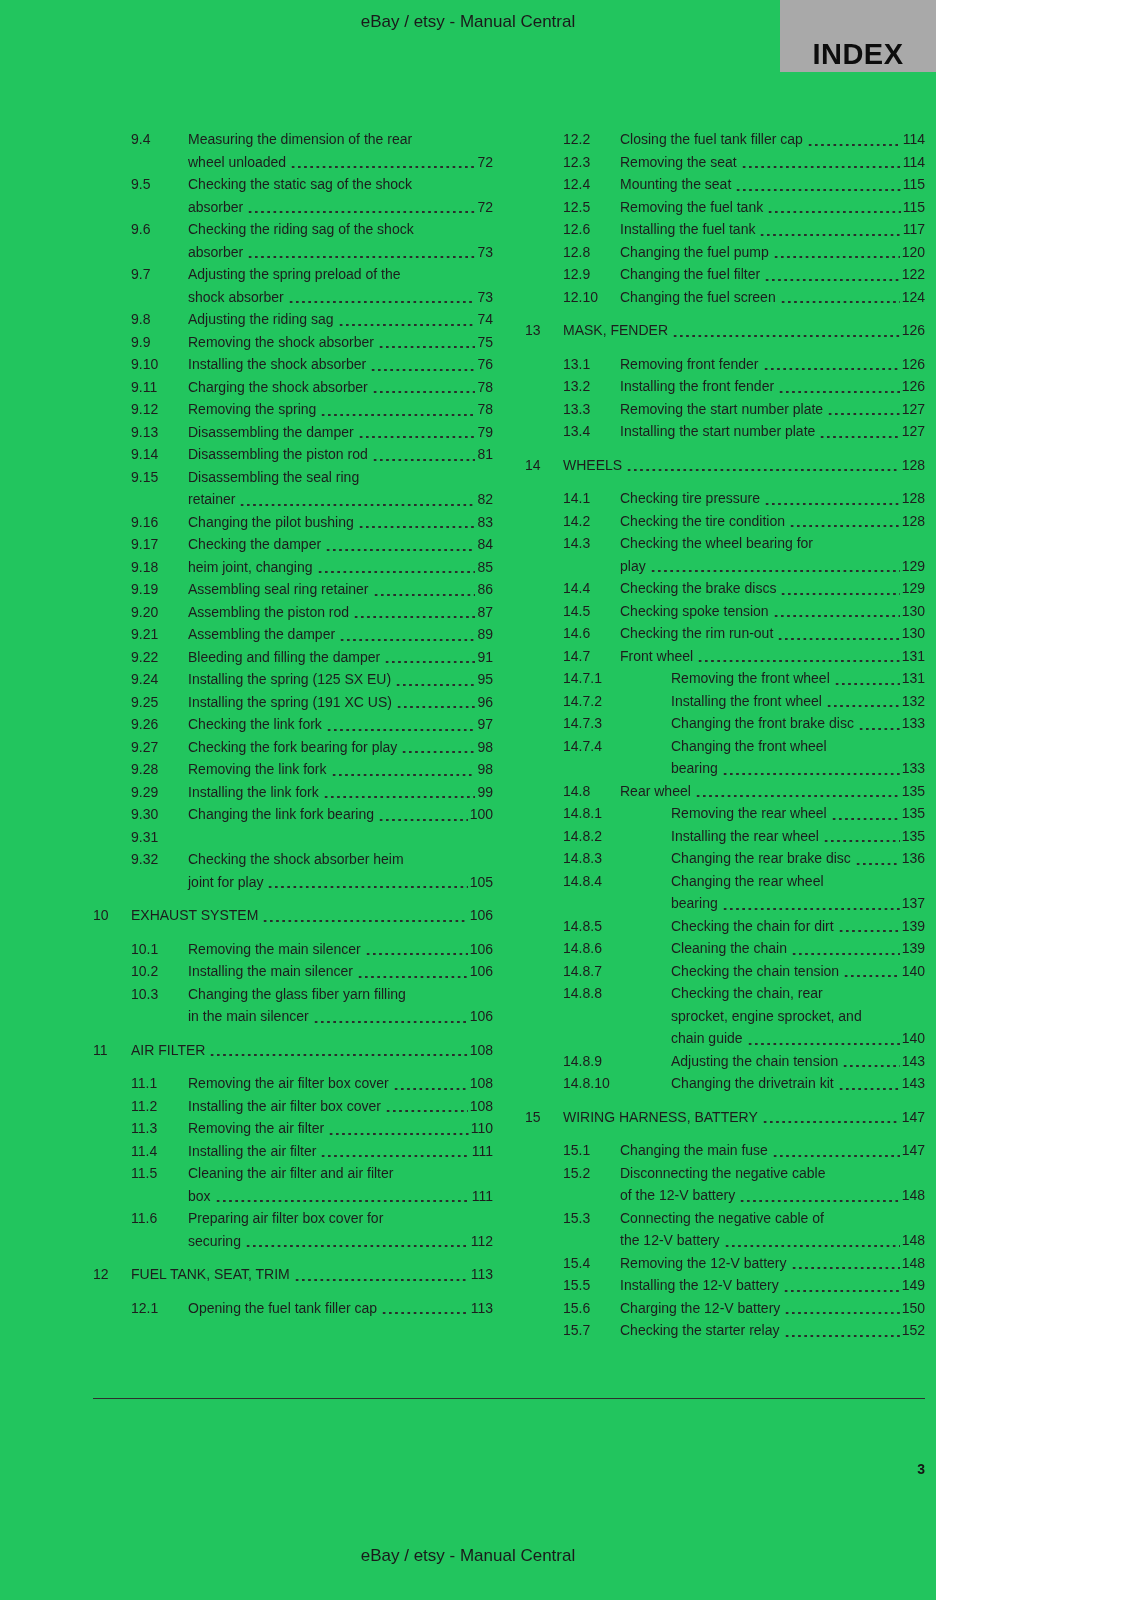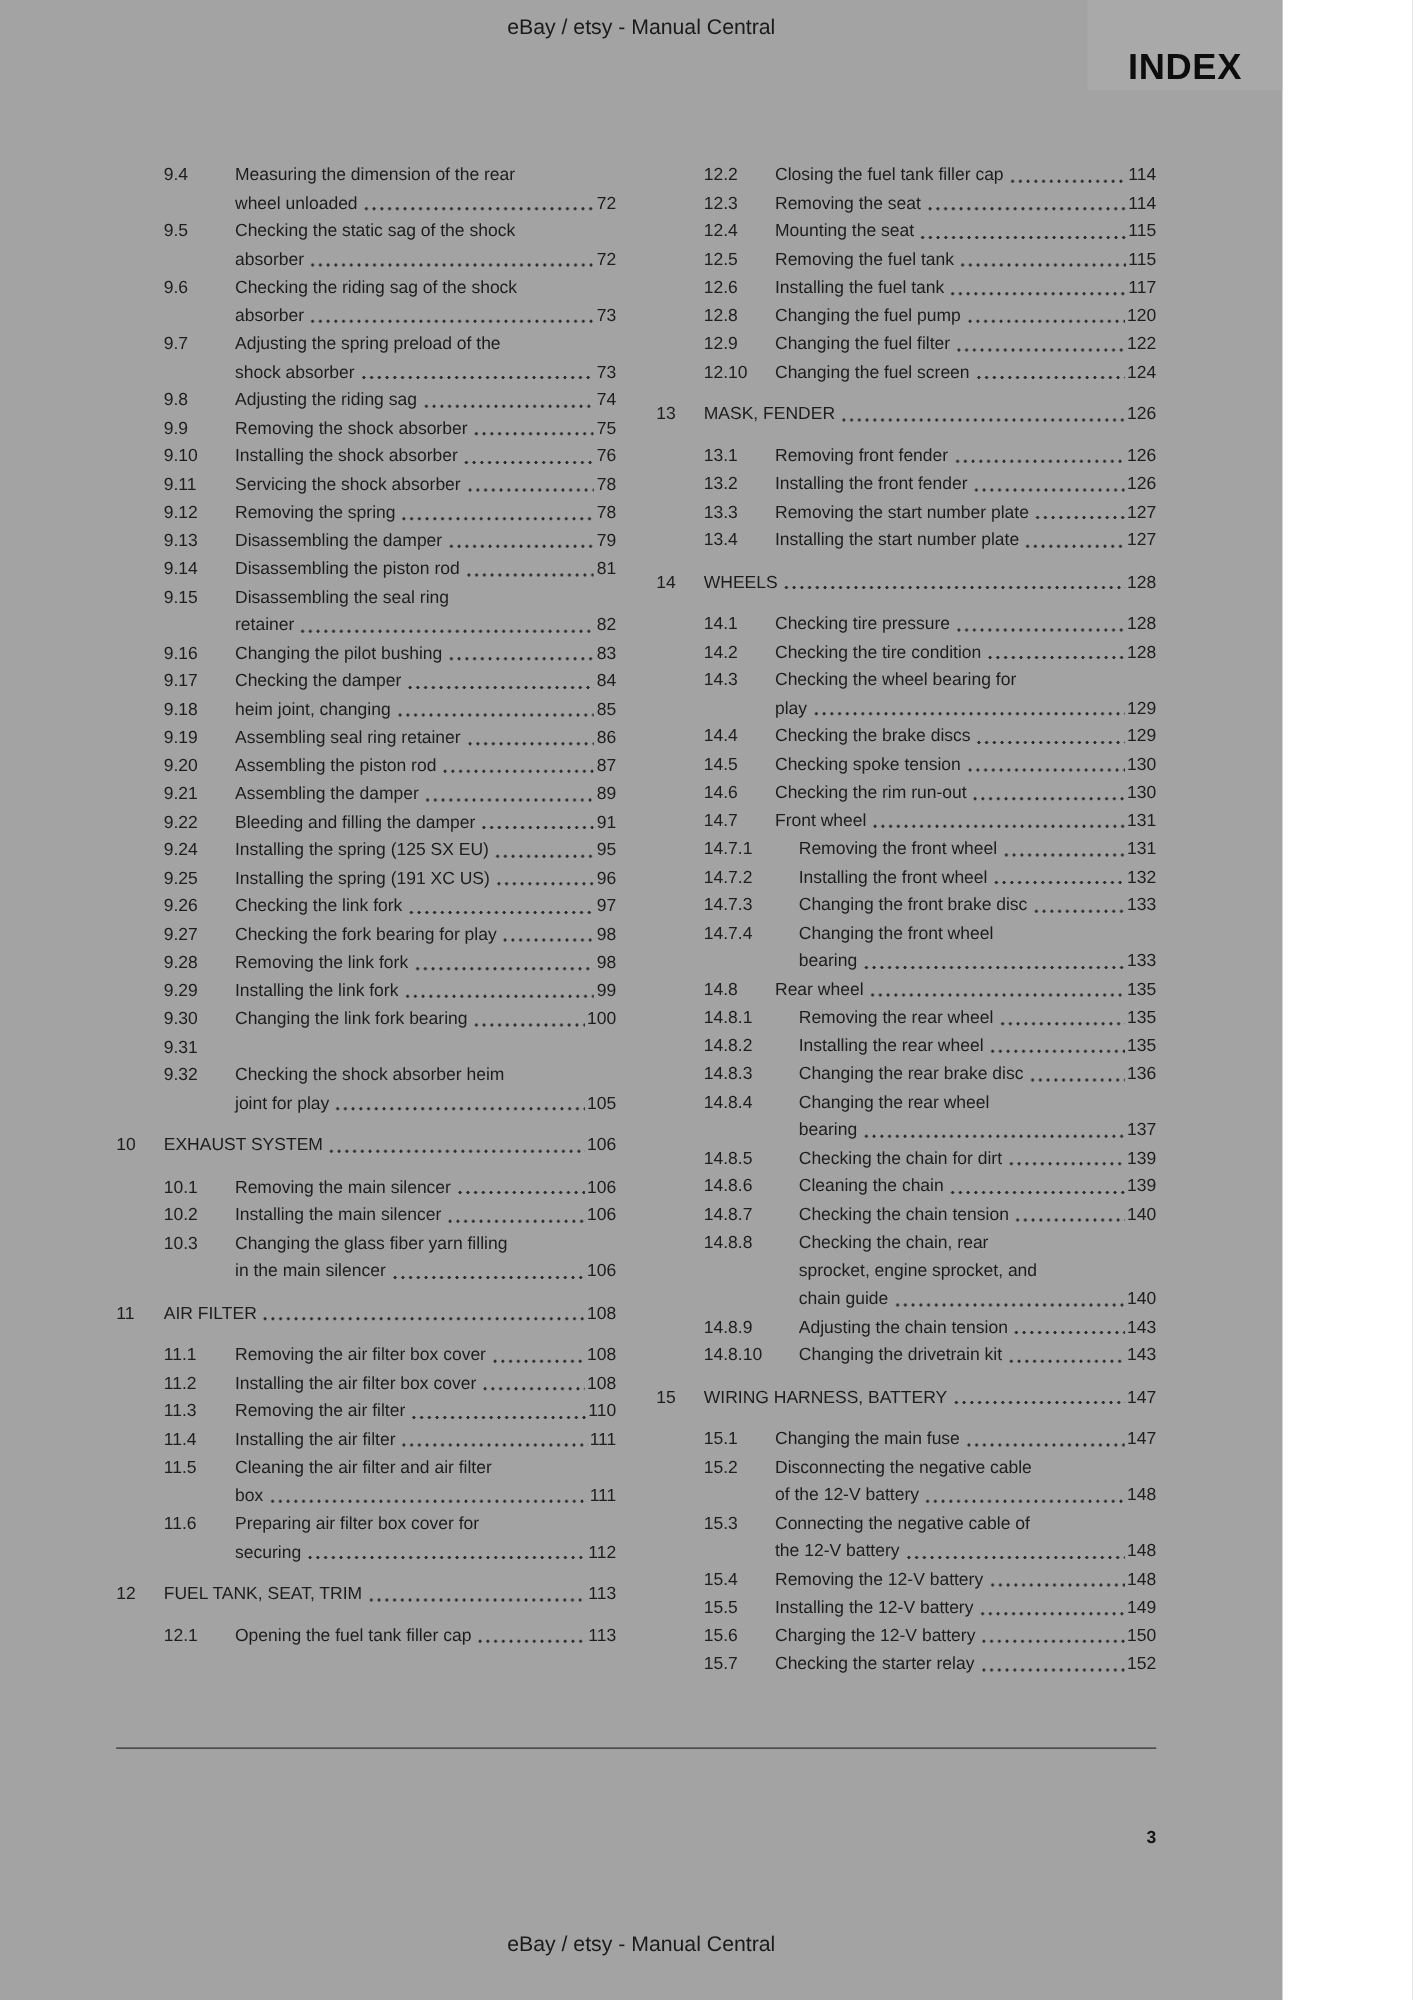--- a/index.html
+++ b/index.html
@@ -4,23 +4,23 @@
 <style>
   * { margin: 0; padding: 0; box-sizing: border-box; }
   html, body { background: #ffffff; }
   body {
     font-family: "Liberation Sans", sans-serif;
     color: #1d1d1d;
     -webkit-font-smoothing: antialiased;
   }
   .page {
     position: relative;
-    width: 1026px;
+    width: 936px;
     height: 1600px;
-    background: #a3a3a3;
+    background: #22c55e;
     overflow: hidden;
   }
   .header-title {
     position: absolute;
     top: 12px;
     left: 0;
     width: 100%;
     text-align: center;
     font-size: 17px;
     color: #1a1a1a;
@@ -58,21 +58,21 @@
   }
   .row {
     display: flex;
     line-height: 22.5px;
   }
   .row .num { flex: none; white-space: nowrap; }
   .row.chapter { margin: 11px 0; }
   .row.chapter .num { width: 38px; }
   .row.section { padding-left: 38px; }
   .row.section .num { width: 57px; }
-  .row.subsection { padding-left: 38px; }
+  .row.subsection { padding-left: 38px; gap: 32px; }
   .row.subsection .num { width: 76px; }
   .body { flex: 1; min-width: 0; }
   .tline { white-space: nowrap; }
   .lastline { display: flex; align-items: flex-end; }
   .ttext { white-space: nowrap; flex: none; }
   .dots {
     flex: 1 1 auto;
     min-width: 10px;
     height: 4px;
     margin: 0 2px 4px 4px;
@@ -190,21 +190,21 @@
               <span class="ttext">Installing the shock absorber</span>
               <span class="dots"></span>
               <span class="pagenum">76</span>
             </div>
           </div>
         </div>
         <div class="row section">
           <span class="num">9.11</span>
           <div class="body">
             <div class="lastline">
-              <span class="ttext">Servicing the shock absorber</span>
+              <span class="ttext">Charging the shock absorber</span>
               <span class="dots"></span>
               <span class="pagenum">78</span>
             </div>
           </div>
         </div>
         <div class="row section">
           <span class="num">9.12</span>
           <div class="body">
             <div class="lastline">
               <span class="ttext">Removing the spring</span>

